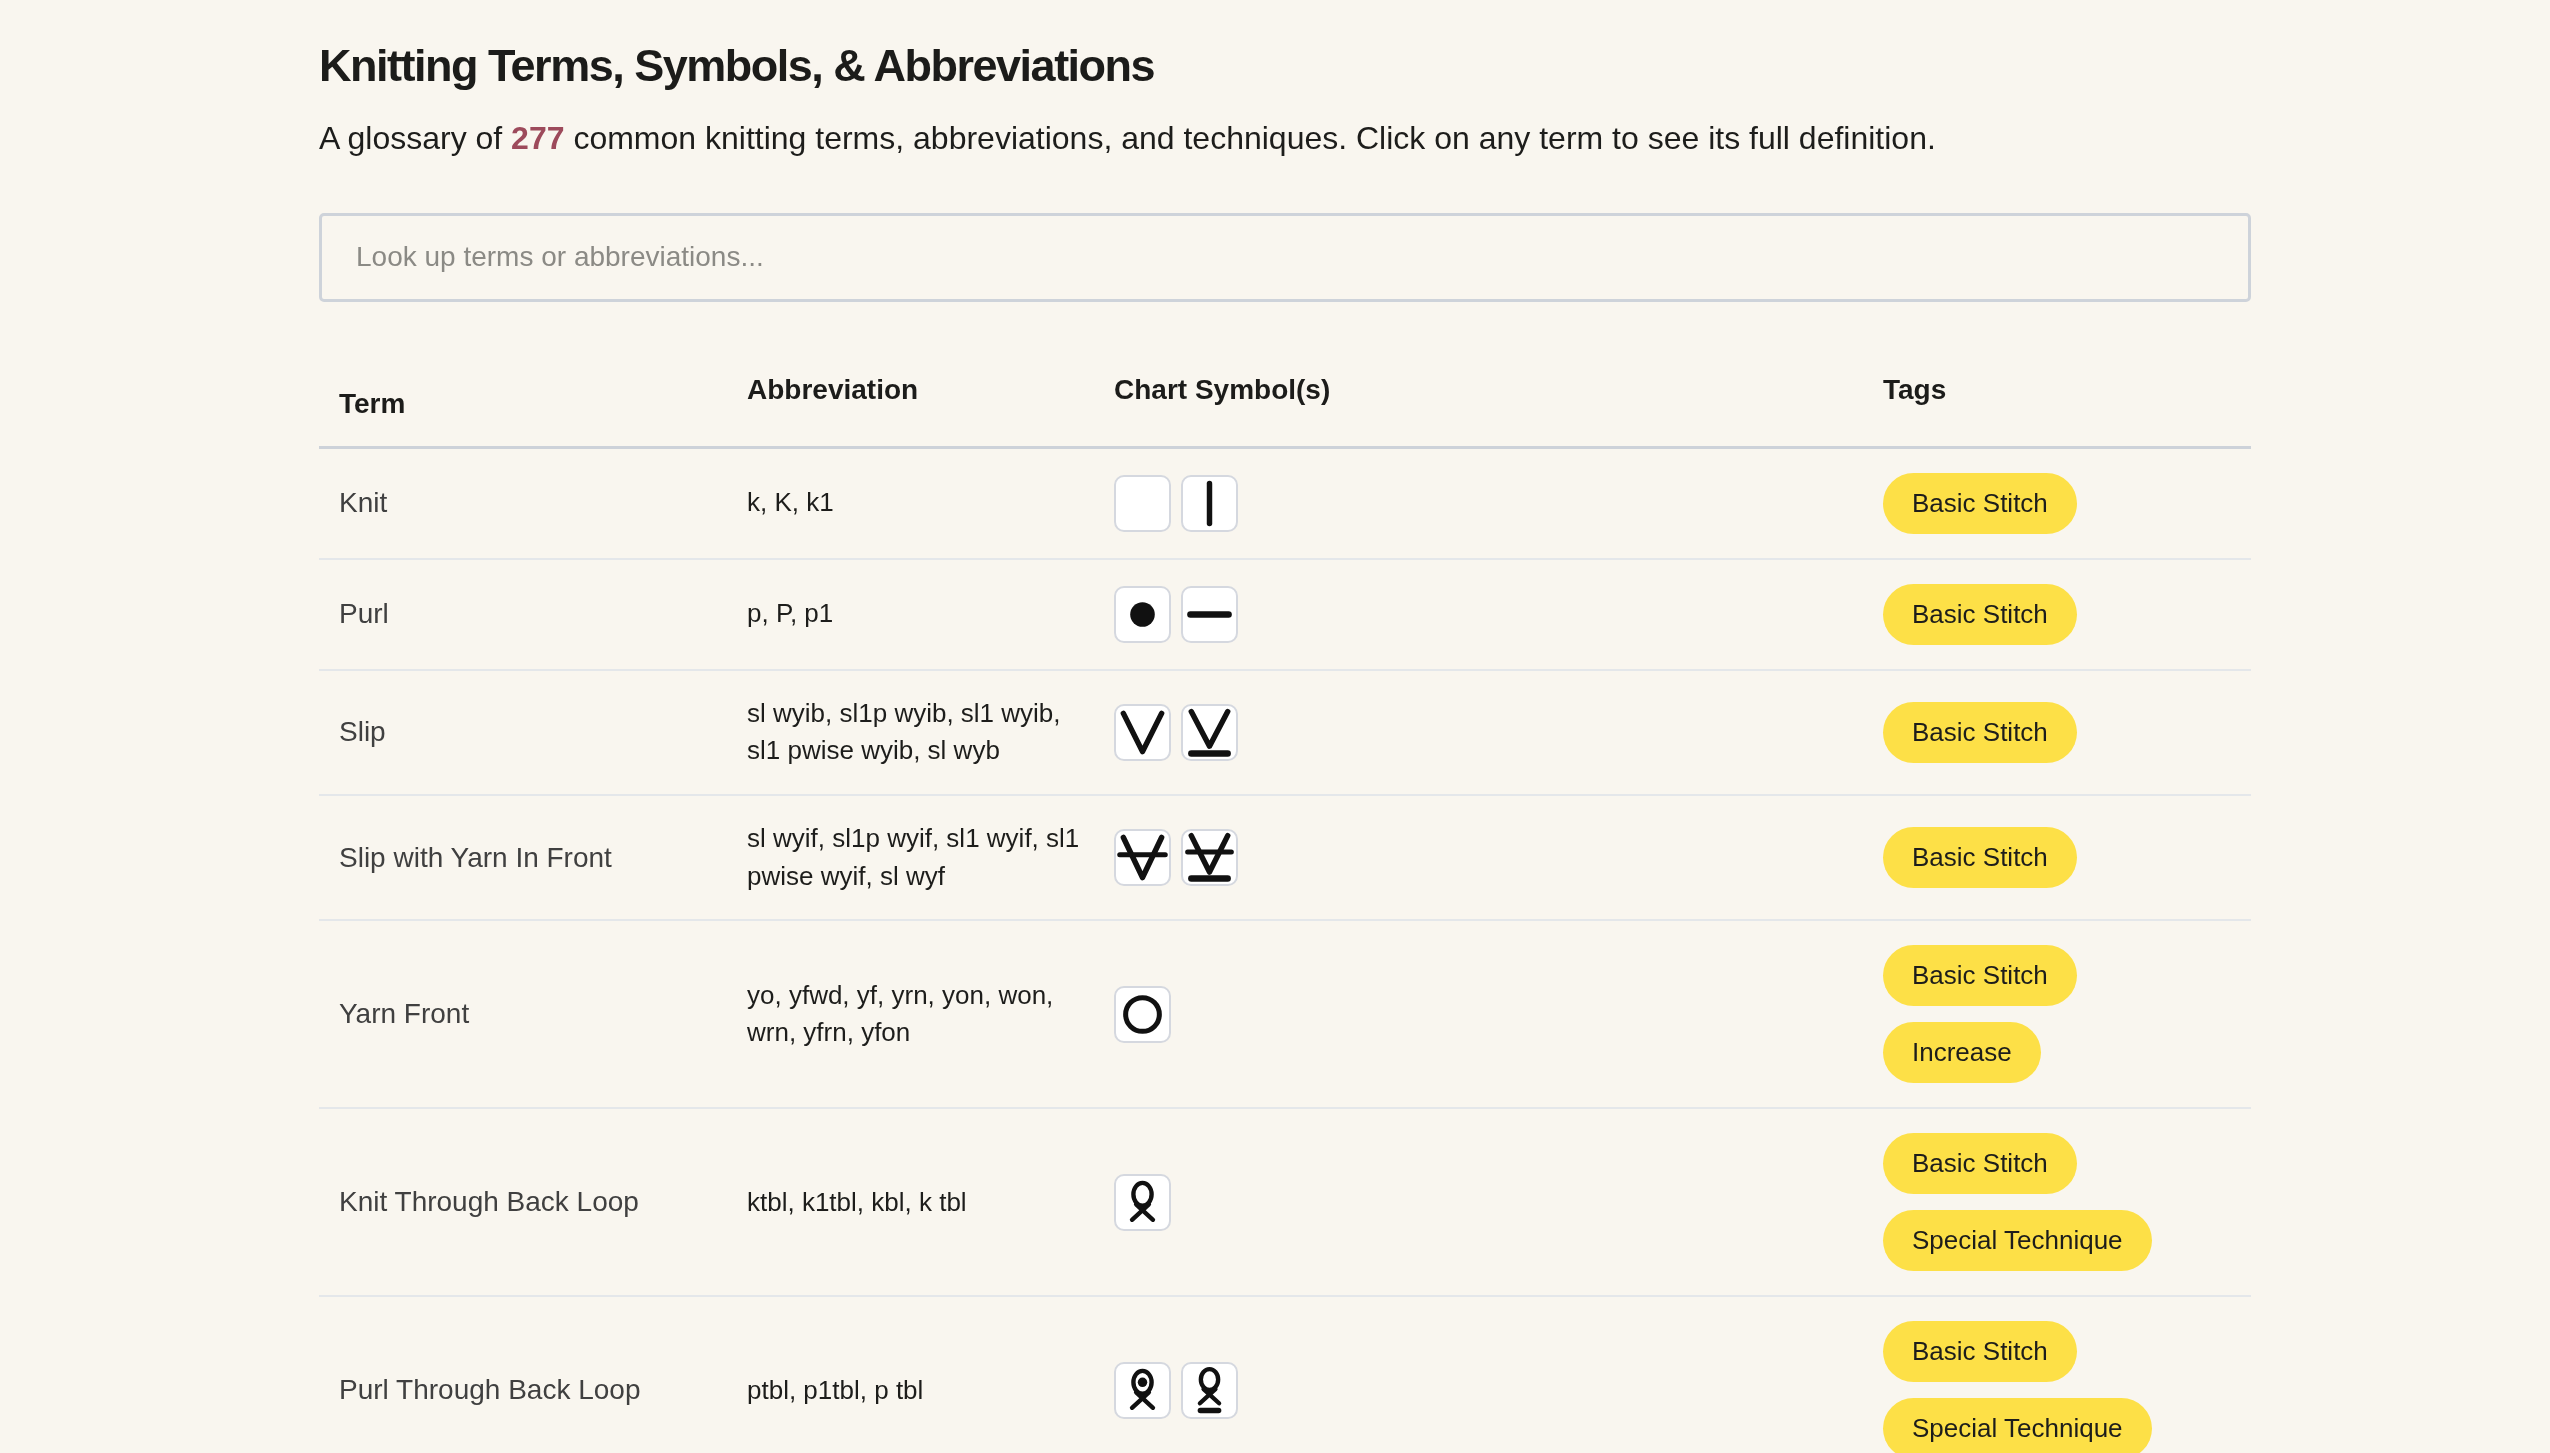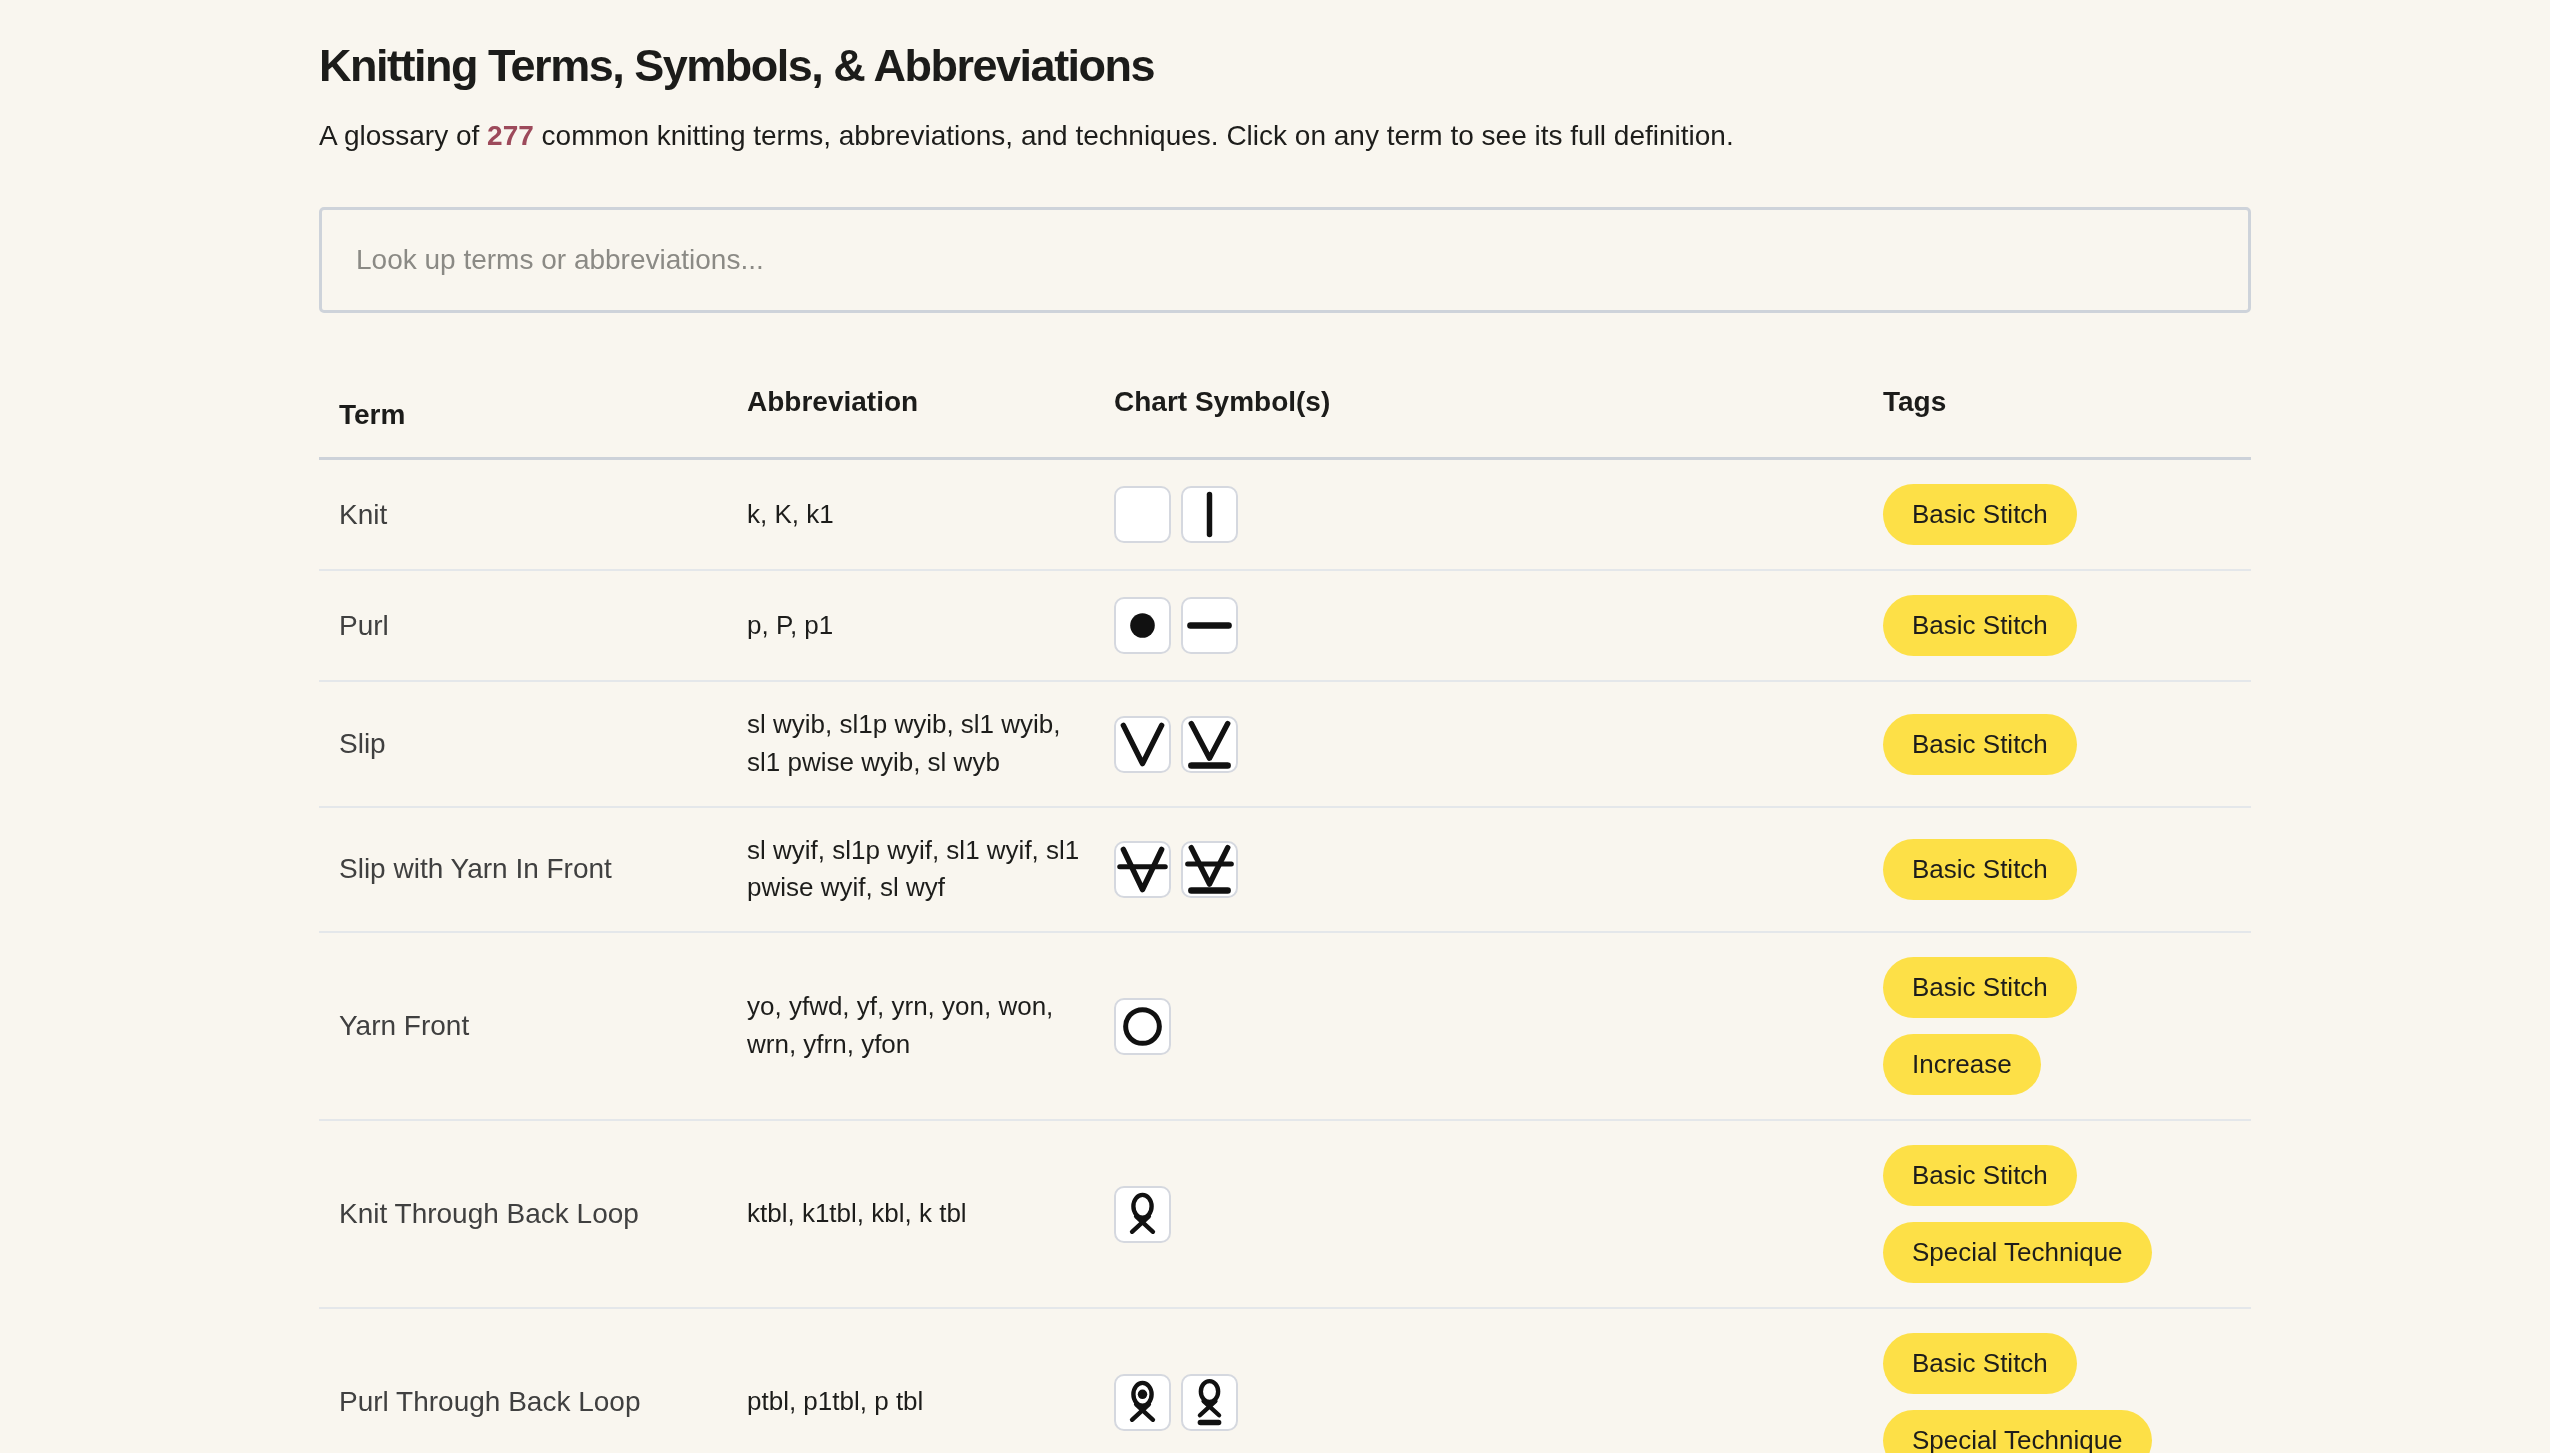--- a/index.html
+++ b/index.html
@@ -16,32 +16,32 @@
     padding-top: 40px;
   }
   h1.page-title {
     font-size: 45px;
     font-weight: 700;
     letter-spacing: -1.5px;
     color: #1c1c1a;
   }
   p.intro {
     margin-top: 26px;
-    font-size: 28px;
+    font-size: 32px;
     line-height: 1.3;
     color: #1d1d1b;
   }
   p.intro .count {
     font-weight: 700;
     color: #9d4a5b;
   }
   .search-wrap { margin-top: 53px; }
   input.search {
     width: 100%;
-    height: 106px;
+    height: 89px;
     background: #f9f6ef;
     border: 3px solid #ced3da;
     border-radius: 5px;
     padding: 0 34px;
     font-size: 28px;
     font-family: "Liberation Sans", sans-serif;
     color: #1d1d1b;
     outline: none;
   }
   input.search::placeholder { color: #8b8a85; }

